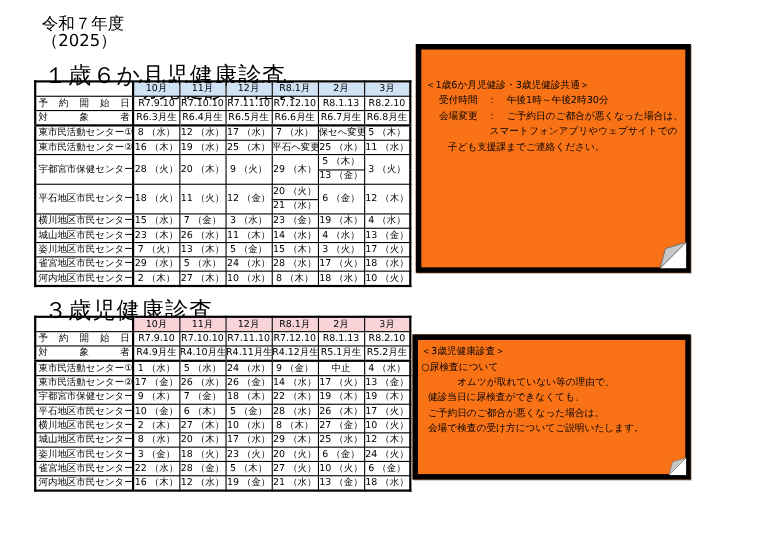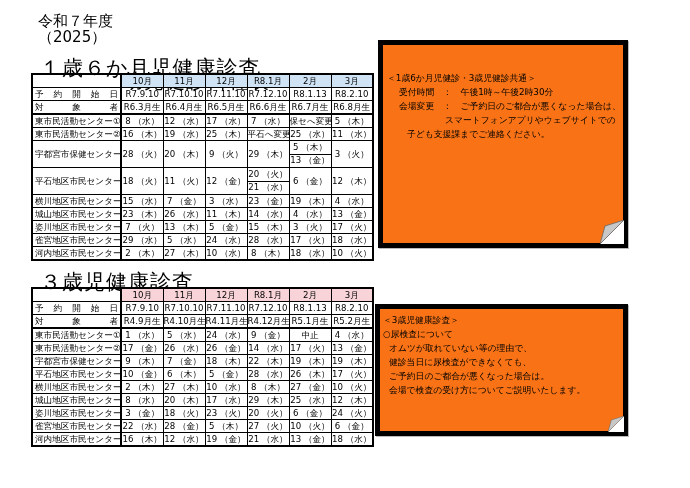--- a/index.html
+++ b/index.html
@@ -293,21 +293,21 @@
   <svg class="curl" viewBox="0 0 24 24">
     <polygon points="24,0 24,24 0,24" fill="#fff"></polygon>
     <polygon points="24,0 0,24 5,6" fill="#c8c8c8" stroke="#666" stroke-width="0.8"></polygon>
   </svg>
 </div>
 
 <div class="note" style="left:375px;top:304px;width:243px;height:122px;">
   <div style="position:absolute;left:3px;top:4px;">
     <p>＜3歳児健康診査＞</p>
     <p>○尿検査について</p>
-    <p style="padding-left:6px;">オムツが取れていない等の理由で、</p>
+    <p style="padding-left:6px;text-align:center;">オムツが取れていない等の理由で、</p>
     <p style="padding-left:6px;">健診当日に尿検査ができなくても、</p>
     <p style="padding-left:6px;">ご予約日のご都合が悪くなった場合は。</p>
     <p style="padding-left:6px;">会場で検査の受け方についてご説明いたします。</p>
   </div>
   <svg class="curl" style="width:16px;height:16px;" viewBox="0 0 24 24">
     <polygon points="24,0 24,24 0,24" fill="#fff"></polygon>
     <polygon points="24,0 0,24 5,6" fill="#c8c8c8" stroke="#666" stroke-width="0.8"></polygon>
   </svg>
 </div>
 

